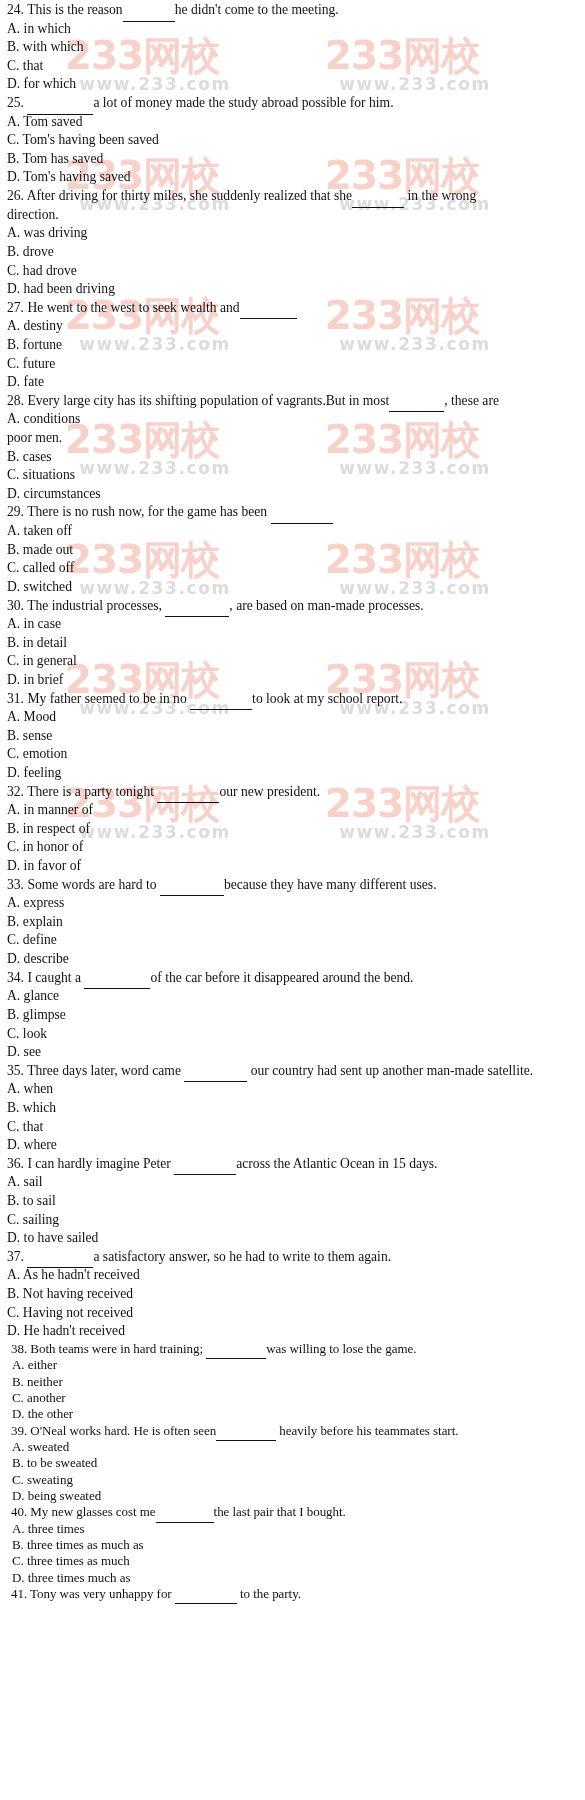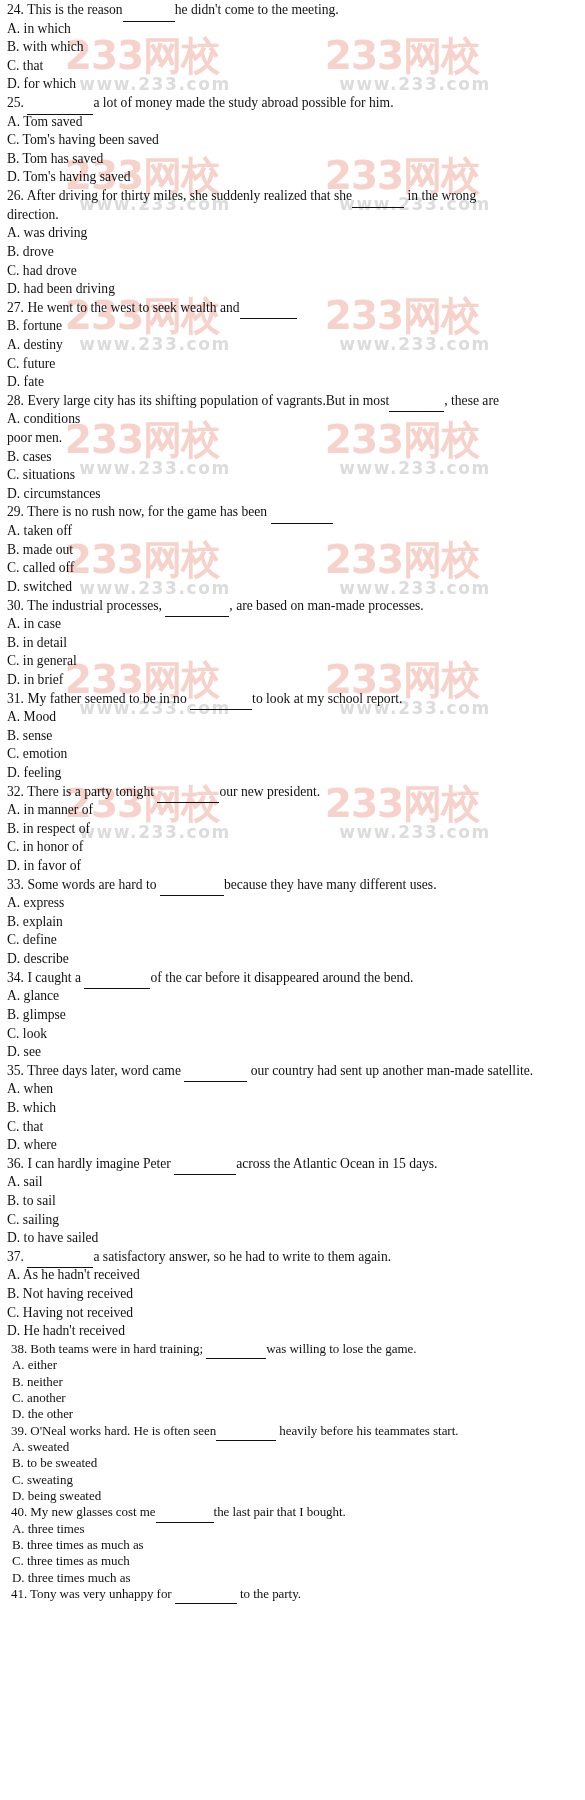--- a/index.html
+++ b/index.html
@@ -165,22 +165,22 @@
       <div class="line opt">C. Tom's having been saved</div>
       <div class="line opt">B. Tom has saved</div>
       <div class="line opt">D. Tom's having saved</div>
       <div class="line"><span>26.</span> <span> After driving for thirty miles, she suddenly realized that she</span><span class="blank" style="width: 52px;">&nbsp;</span><span> in the wrong</span></div>
       <div class="line">direction.</div>
       <div class="line opt">A. was driving</div>
       <div class="line opt">B. drove</div>
       <div class="line opt">C. had drove</div>
       <div class="line opt">D. had been driving</div>
       <div class="line"><span>27.</span> <span> He went to the west to seek wealth and</span><span class="blank" style="width: 57px;">&nbsp;</span><span></span></div>
+      <div class="line opt">A. destiny</div>
       <div class="line opt">B. fortune</div>
-      <div class="line opt">A. destiny</div>
       <div class="line opt">C. future</div>
       <div class="line opt">D. fate</div>
       <div class="line"><span>28.</span> <span> Every large city has its shifting population of vagrants.But in most</span><span class="blank" style="width: 55px;">&nbsp;</span><span>, these are</span></div>
       <div class="line opt">A. conditions</div>
       <div class="line">poor men.</div>
       <div class="line opt">B. cases</div>
       <div class="line opt">C. situations</div>
       <div class="line opt">D. circumstances</div>
       <div class="line"><span>29.</span> <span> There is no rush now, for the game has been </span><span class="blank" style="width: 62px;">&nbsp;</span><span></span></div>
       <div class="line opt">A. taken off</div>

